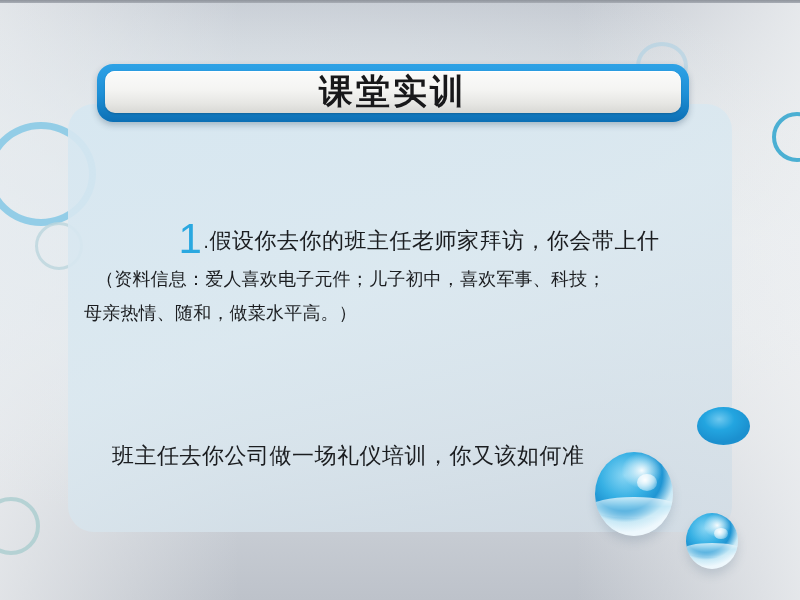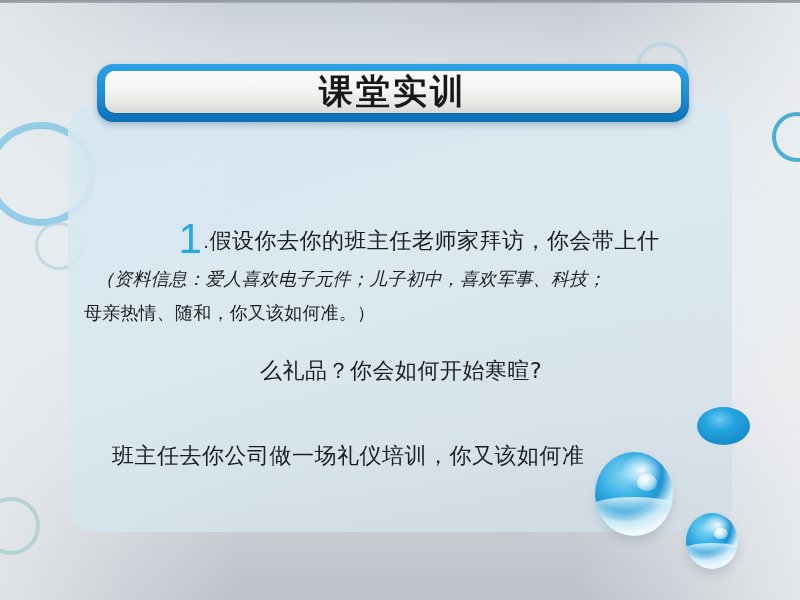--- a/index.html
+++ b/index.html
@@ -159,21 +159,21 @@
 
   .note-block {
     position: absolute;
     left: 84px; top: 262px;
     width: 640px;
     color: #1b1d20;
     font-size: 18px;
     line-height: 34px;
     letter-spacing: .2px;
   }
-  .note-l1 { display: block; text-indent: 12px; font-style: italic; }
+  .note-l1 { display: block; text-indent: 12px; }
   .note-l2 { display: block; }
 
   #q2 { left: 84px; top: 348px; width: 634px; }
   #q2-l1 { display: block; text-indent: 36px; }
   #q2-l2 { display: block; text-indent: 28px; }
 
   
   .flat-blob {
     position: absolute;
     left: 697px; top: 407px;
@@ -233,26 +233,25 @@
   <div class="content-panel"></div>
 
   <div class="title-frame">
     <div class="title-inner">
       <span class="title-text">课堂实训</span>
     </div>
   </div>
 
   <div class="q-block" id="q1">
     <span id="q1-l1"><span class="q-num">1</span><span class="q-dot">.</span><span>假设你去你的班主任老师家拜访，你会带上什</span></span>
-    <span id="q1-l2">么礼品？你会如何开始寒暄?</span>
   </div>
 
   <div class="note-block">
     <span class="note-l1">（资料信息：爱人喜欢电子元件；儿子初中，喜欢军事、科技；</span>
-    <span class="note-l2">母亲热情、随和，你又该如何准。）</span>
+    <span class="note-l2">母亲热情、随和，做菜水平高。）</span>
   </div>
 
   <div class="q-block" id="q2">
     <span id="q2-l2">班主任去你公司做一场礼仪培训，你又该如何准</span>
     
   </div>
 
   <div class="flat-blob"></div>
   <div class="drop drop-big">
     <span class="hilite"></span>

